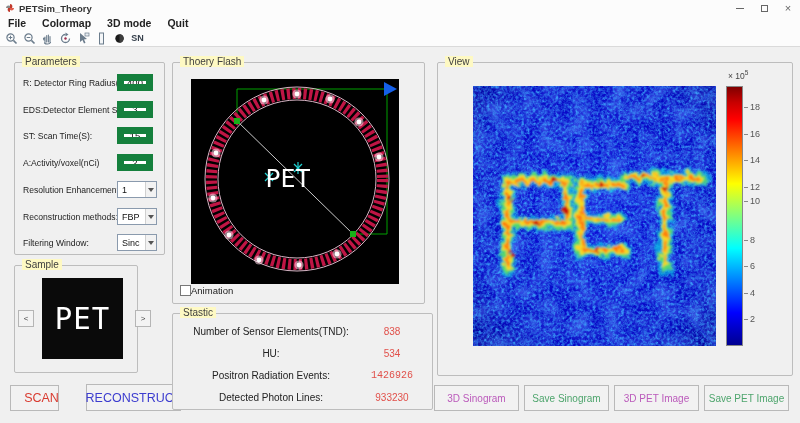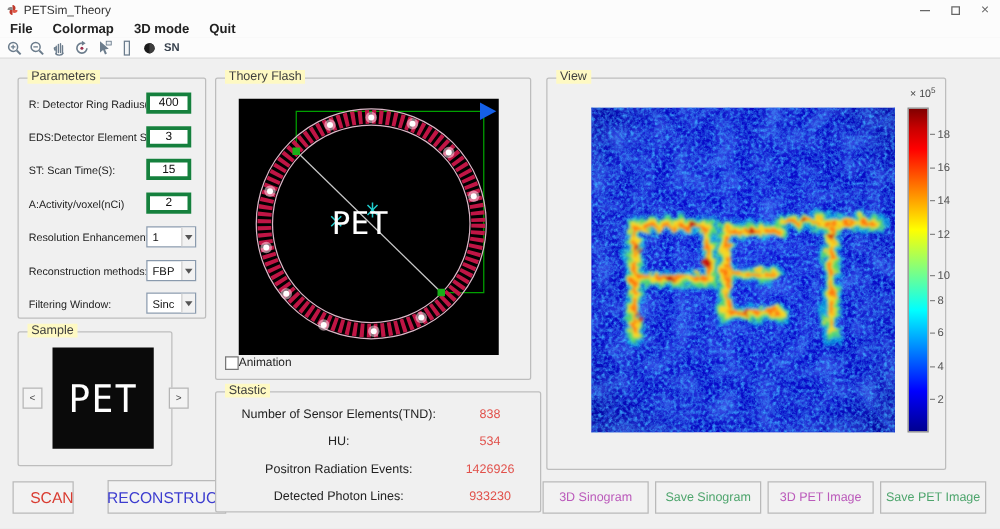--- a/index.html
+++ b/index.html
@@ -3,21 +3,21 @@
 <meta charset="utf-8">
 <style>
   * { margin:0; padding:0; box-sizing:border-box; }
   html,body { width:800px; height:423px; }
   body { font-family:"Liberation Sans", sans-serif; background:#e9e9e9; }
   .app { position:relative; width:800px; height:423px; background:#f0f0f0; overflow:hidden; }
 
   
   .titlebar { position:absolute; left:0; top:0; width:800px; height:16px; background:#fcfcfc; display:flex; align-items:center; padding-left:5px; }
   .win-icon { width:10px; height:10px; margin-right:4px; }
-  .title-text { font-size:9.5px; color:#333; }
+  .title-text { font-size:9.5px; color:#333;font-weight:bold; }
   .win-controls { position:absolute; right:0; top:0; height:16px; display:flex; }
   .wc { width:24px; height:16px; display:flex; align-items:center; justify-content:center; color:#666; font-size:11px; }
   .wc .min-g { width:8px; height:1px; background:#666; display:block; }
   .wc .max-g { width:7px; height:7px; border:1px solid #666; display:block; }
 
   .menubar { position:absolute; left:0; top:16px; width:800px; height:14px; background:#fcfcfc; display:flex; align-items:center; }
   .menu-item { font-size:10.5px; color:#222; padding:0 8px; cursor:default;font-weight:bold; }
 
   .toolbar { position:absolute; left:0; top:30px; width:800px; height:17px; background:#fcfcfc; border-bottom:1px solid #dadada; display:flex; align-items:center; padding-left:4px; gap:3px; }
   .tbtn { width:15px; height:14px; display:flex; align-items:center; justify-content:center; }
@@ -25,21 +25,21 @@
   .sn-txt { font-size:9px; font-weight:bold; color:#37414d; letter-spacing:0; }
 
   
   .gbox { position:absolute; border:1px solid #bdbdbd; border-radius:2px; background:#f0f0f0; }
   .gb-label { position:absolute; top:-7px; left:7px; background:#fef9c3; padding:0 3px; font-size:10px; color:#3e3e3e; }
 
   
   .panel-params { left:14px; top:62px; width:151px; height:193px; }
   .prow { position:absolute; left:0; width:100%; height:18px; }
   .plabel { position:absolute; left:8px; top:4px; font-size:8.6px; color:#222; white-space:nowrap; }
-  .pedit { position:absolute; left:102px; top:0; width:36px; height:17px; border:3px solid #15803d; background:#fff; font-size:9.5px; text-align:center; font-family:"Liberation Sans",sans-serif; color:#111; }
+  .pedit { position:absolute; left:102px; top:0; width:36px; height:17px; border:7px solid #15803d; background:#fff; font-size:9.5px; text-align:center; font-family:"Liberation Sans",sans-serif; color:#111; }
   .pselect { position:absolute; left:102px; top:0; width:40px; height:17px; border:1px solid #8a9aad; background:#fff; font-size:9px; color:#111; display:flex; align-items:center; }
   .pselect .val { flex:1; padding-left:4px; }
   .dd-arrow { width:11px; height:100%; display:flex; align-items:center; justify-content:center; background:#f2f2f2; border-left:1px solid #d0d0d0; }
   .dd-arrow:before { content:''; border-left:3px solid transparent; border-right:3px solid transparent; border-top:4px solid #555; }
 
   
   .panel-sample { left:14px; top:265px; width:124px; height:108px; }
   .sample-img { position:absolute; left:27px; top:12px; width:81px; height:81px; background:#0a0a0a; display:flex; align-items:center; justify-content:center; }
   .sample-txt { color:#fff; font-family:"DejaVu Sans Mono", monospace; font-size:29px; font-weight:400; letter-spacing:1px; transform:scaleY(1.05); }
   .arrow-btn { position:absolute; top:44px; width:16px; height:17px; background:#f3f3f3; border:1px solid #b5b5b5; font-size:8px; color:#444; display:flex; align-items:center; justify-content:center; }
@@ -58,21 +58,21 @@
   .checkbox { width:11px; height:11px; background:#fff; border:1px solid #777; }
   .anim-label { font-size:9.5px; color:#222; }
 
   
   .panel-stat { left:172px; top:313px; width:261px; height:97px; }
   .srow { position:absolute; height:13px; width:100%; }
   .slabel { position:absolute; left:8px; width:180px; text-align:center; font-size:10px; color:#222; }
   .sval { position:absolute; left:178px; width:82px; text-align:center; font-size:10px; }
 
   
-  .panel-view { left:437px; top:62px; width:320px; height:314px; }
+  .panel-view { left:437px; top:62px; width:356px; height:314px; }
   .heatmap { position:absolute; left:35px; top:23px; width:243px; height:260px; }
   .cbar { position:absolute; left:288px; top:23px; width:17px; height:260px; border:1px solid #888;
           background:linear-gradient(to bottom,#800000 0%,#c80000 6%,#ff0000 12.5%,#ff8000 25%,#ffff00 37.5%,#80ff80 50%,#00ffff 62.5%,#0080ff 75%,#0000ff 87.5%,#000090 100%); }
   .cb-scale { position:absolute; left:290px; top:6px; font-size:8.5px; color:#444; }
   .cb-scale sup { font-size:6.5px; }
   .cb-ticks { position:absolute; left:312px; top:0; width:30px; height:100%; }
   .cb-tick { position:absolute; transform:translateY(-50%); font-size:9px; color:#555; }
   .cb-tick:before { content:''; position:absolute; left:-6px; top:50%; width:4px; height:1px; background:#888; }
 
   
@@ -284,21 +284,21 @@
     <div class="srow" style="top:12px">
       <span class="slabel">Number of Sensor Elements(TND):</span>
       <span class="sval" style="color: rgb(225, 80, 74);">838</span>
     </div>
     <div class="srow" style="top:34px">
       <span class="slabel">HU:</span>
       <span class="sval" style="color: rgb(225, 80, 74);">534</span>
     </div>
     <div class="srow" style="top:56px">
       <span class="slabel">Positron Radiation Events:</span>
-      <span class="sval" style="color: rgb(225, 80, 74);">1426926</span>
+      <span class="sval" style="color: rgb(225, 80, 74); font-family: Liberation Mono, monospace;">1426926</span>
     </div>
     <div class="srow" style="top:78px">
       <span class="slabel">Detected Photon Lines:</span>
       <span class="sval" style="color: rgb(225, 80, 74);">933230</span>
     </div>
   </div>
 
   <div class="gbox panel-view">
     <span class="gb-label">View</span>
 
@@ -375,21 +375,21 @@
 
     <div class="cbar"></div>
     <div class="cb-scale">
       <span>× 10</span><sup>5</sup>
     </div>
     <div class="cb-ticks">
         <div class="cb-tick" style="top: 44.2245px;">18</div>
         <div class="cb-tick" style="top: 70.7551px;">16</div>
         <div class="cb-tick" style="top: 97.2857px;">14</div>
         <div class="cb-tick" style="top: 123.816px;">12</div>
-        <div class="cb-tick" style="top: 157px;">10</div>
+        <div class="cb-tick" style="top: 138px;">10</div>
         <div class="cb-tick" style="top: 176.878px;">8</div>
         <div class="cb-tick" style="top: 203.408px;">6</div>
         <div class="cb-tick" style="top: 229.939px;">4</div>
         <div class="cb-tick" style="top: 256.469px;">2</div>
       </div>
   </div>
 
   <div class="btn btn-br" style="left: 434px; color: rgb(187, 90, 187);">3D Sinogram</div>
   <div class="btn btn-br" style="left: 524px; color: rgb(78, 165, 109);">Save Sinogram</div>
   <div class="btn btn-br" style="left: 614px; color: rgb(187, 90, 187);">3D PET Image</div>

